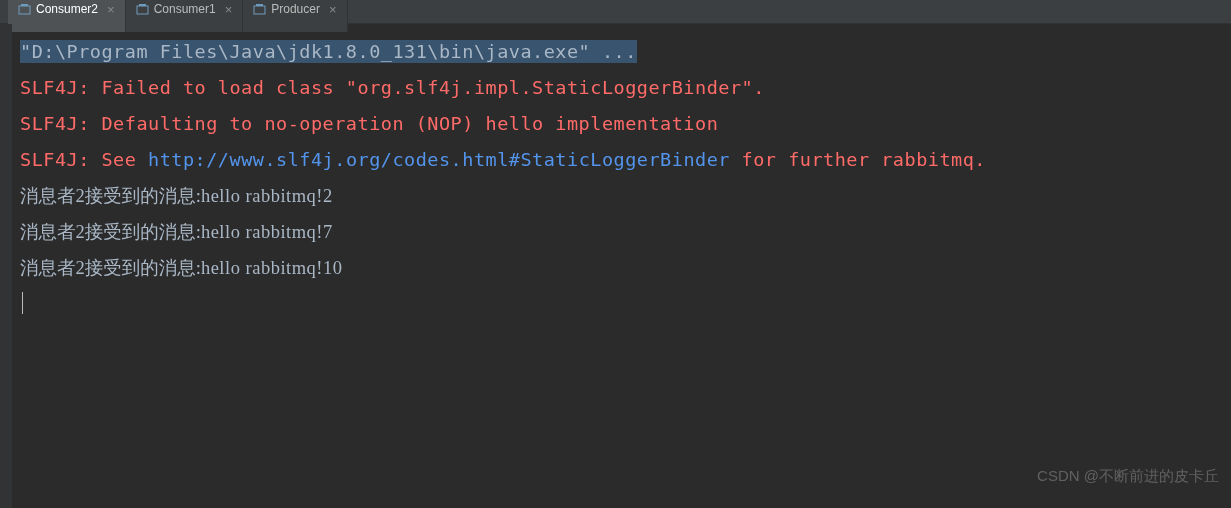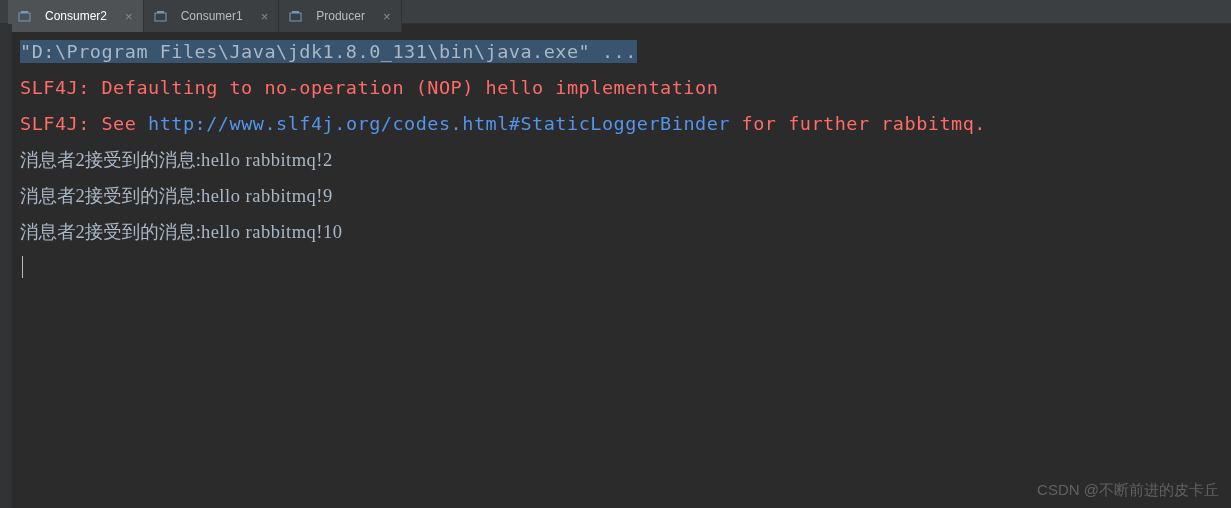--- a/index.html
+++ b/index.html
@@ -17,27 +17,27 @@
     }
     .tabs {
       display: flex;
       background: #3c3f41;
       height: 24px;
       border-bottom: 1px solid #323232;
       padding-left: 8px;
     }
     .tab {
       display: flex;
-      align-items: center;
+      align-items: flex-end;
       padding: 16px 10px;
       color: #bbbbbb;
       font-size: 12px;
       font-family: "Segoe UI", Arial, sans-serif;
       cursor: pointer;
-      gap: 14px;
+      gap: 5px;
       border-right: 1px solid #323232;
       background: #3c3f41;
     }
     .tab.active {
       background: #4e5254;
       color: #ffffff;
     }
     .tab-icon {
       width: 13px;
       height: 13px;
@@ -80,21 +80,21 @@
     .cursor {
       display: inline-block;
       width: 1px;
       height: 22px;
       background: #bbbbbb;
       vertical-align: text-bottom;
       margin-left: 2px;
     }
     .watermark {
       position: absolute;
-      bottom: 8px;
+      bottom: 22px;
       right: 12px;
       color: #6a6a6a;
       font-size: 15px;
       font-family: "Microsoft YaHei", Arial, sans-serif;
       opacity: 0.85;
     }
     .left-gutter {
       position: absolute;
       left: 0;
       top: 24px;
@@ -136,21 +136,22 @@
     </span>
     <span>Producer</span>
     <span class="tab-close">×</span>
   </div>
 </div>
 
 <div class="left-gutter"></div>
 
 <div class="console">
   <div class="cmd-line"><span class="cmd-highlight">"D:\Program Files\Java\jdk1.8.0_131\bin\java.exe" ...</span></div>
+  <div class="error-line">SLF4J: Failed to load class "org.slf4j.impl.StaticLoggerBinder".</div>
   <div class="error-line">SLF4J: Defaulting to no-operation (NOP) hello implementation</div>
   <div class="error-line"><span>SLF4J: See </span><a class="link">http://www.slf4j.org/codes.html#StaticLoggerBinder</a><span> for further rabbitmq.</span></div>
   <div class="output-line"><span class="output-prefix">消息者2接受到的消息:</span><span>hello rabbitmq!2</span></div>
-  <div class="output-line"><span class="output-prefix">消息者2接受到的消息:</span><span>hello rabbitmq!9</span></div>
+  <div class="output-line"><span class="output-prefix">消息者2接受到的消息:</span><span>hello rabbitmq!7</span></div>
   <div class="output-line"><span class="output-prefix">消息者2接受到的消息:</span><span>hello rabbitmq!10</span></div>
   <div><span class="cursor"></span></div>
 </div>
 
 <div class="watermark">CSDN @不断前进的皮卡丘</div>
 
 </body></html>

